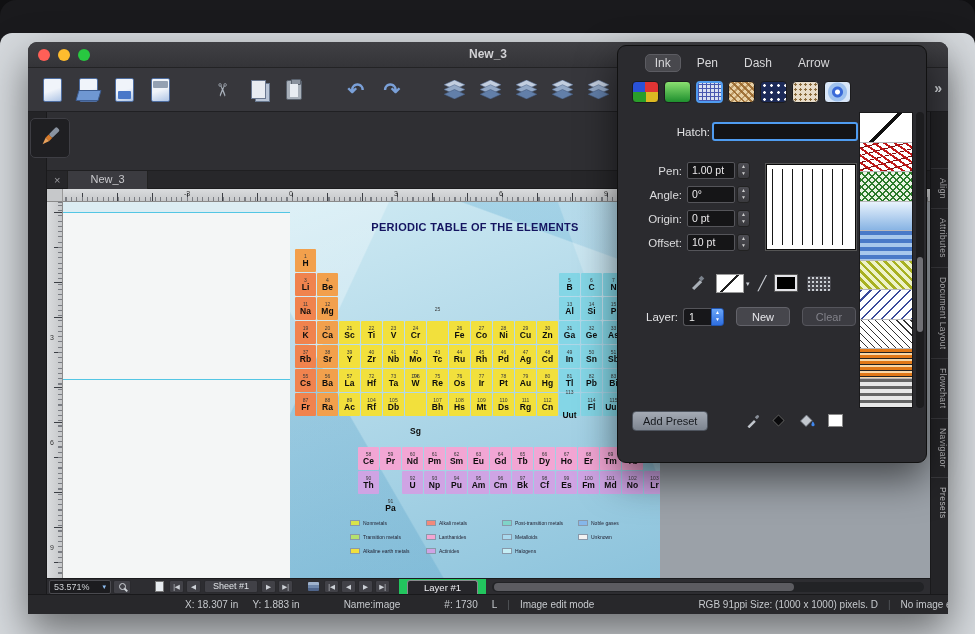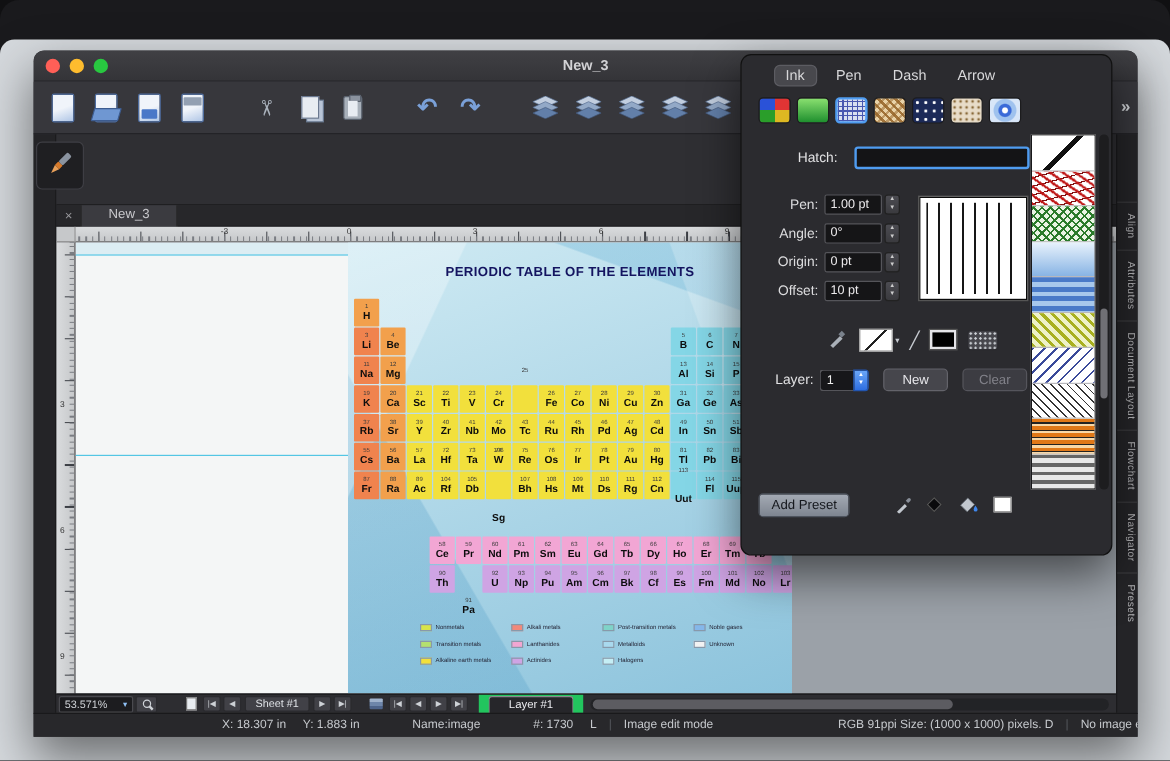--- a/index.html
+++ b/index.html
@@ -118,21 +118,21 @@
   .fillicons{position:absolute;top:35px;left:14px;display:flex;gap:5px}
   .fic{width:27px;height:22px;border-radius:4px;border:1px solid #1c1c1e}
   .fic.sel{border:2px solid #4f9cf0}
   .fi0{background:conic-gradient(from 0deg at 50% 50%,#e03434 0 90deg,#ddb822 0 180deg,#2a9e2a 0 270deg,#2a52d8 0)}
   .fi1{background:linear-gradient(180deg,#8ae070,#1e8f2e)}
   .fi2{background-color:#d8e0f0;background-image:repeating-linear-gradient(90deg,#4858b0 0 1px,transparent 1px 4px),repeating-linear-gradient(0deg,#4858b0 0 1px,transparent 1px 4px)}
   .fi3{background-color:#e8d2a8;background-image:repeating-linear-gradient(45deg,rgba(150,100,40,.85) 0 2px,transparent 2px 5px),repeating-linear-gradient(-45deg,rgba(150,100,40,.5) 0 2px,transparent 2px 5px)}
   .fi4{background-color:#1c2a58;background-image:radial-gradient(circle,#fff 0 1px,transparent 1.6px);background-size:7px 7px}
   .fi5{background-color:#e8dcc8;background-image:radial-gradient(circle,#8a6a3a 0 1px,transparent 1.4px);background-size:5px 5px}
   .fi6{background:radial-gradient(circle at 50% 50%,#fff 0 2px,#3a6ad8 3px 5px,#9fc2ee 6px 9px,#d8e6f8 10px)}
-  .hatchrow{position:absolute;top:76px;left:0;width:240px;display:flex;justify-content:flex-end;align-items:center;gap:14px}
+  .hatchrow{position:absolute;top:76px;left:0;width:240px;display:flex;justify-content:flex-end;align-items:center;gap:2px}
   .plabel{font-size:11.5px;color:#e2e2e4}
   .hatchinput{width:146px;height:19px;background:#141416;border:2px solid #4f9cf0;border-radius:3px;color:#eee;font-size:11px;padding:0 4px;outline:none}
   .fields{position:absolute;top:116px;left:0}
   .frow{display:flex;align-items:center;height:17px;margin-bottom:7px}
   .flabel{width:64px;text-align:right;font-size:11.5px;color:#dcdcde;margin-right:5px}
   .fval{width:48px;height:17px;background:#151517;border:1px solid #55555a;color:#eceaec;font-size:10.5px;line-height:15px;padding-left:4px;border-radius:2px}
   .fstep{width:13px;height:17px;margin-left:2px;display:flex;flex-direction:column;background:linear-gradient(#4c4c52,#3a3a3e);border:1px solid #222;border-radius:3px}
   .fstep i,.bluestep i{font-style:normal;color:#ccc;font-size:5px;line-height:7px;text-align:center}
   .preview{position:absolute;left:148px;top:118px;width:90px;height:86px;background:#fff;border:1px solid #0a0a0a;box-shadow:0 0 0 1px #555}
   .preview .lines{position:absolute;left:5px;top:4px;right:5px;bottom:4px;background:repeating-linear-gradient(90deg,#161616 0 1px,transparent 1px 10px)}

